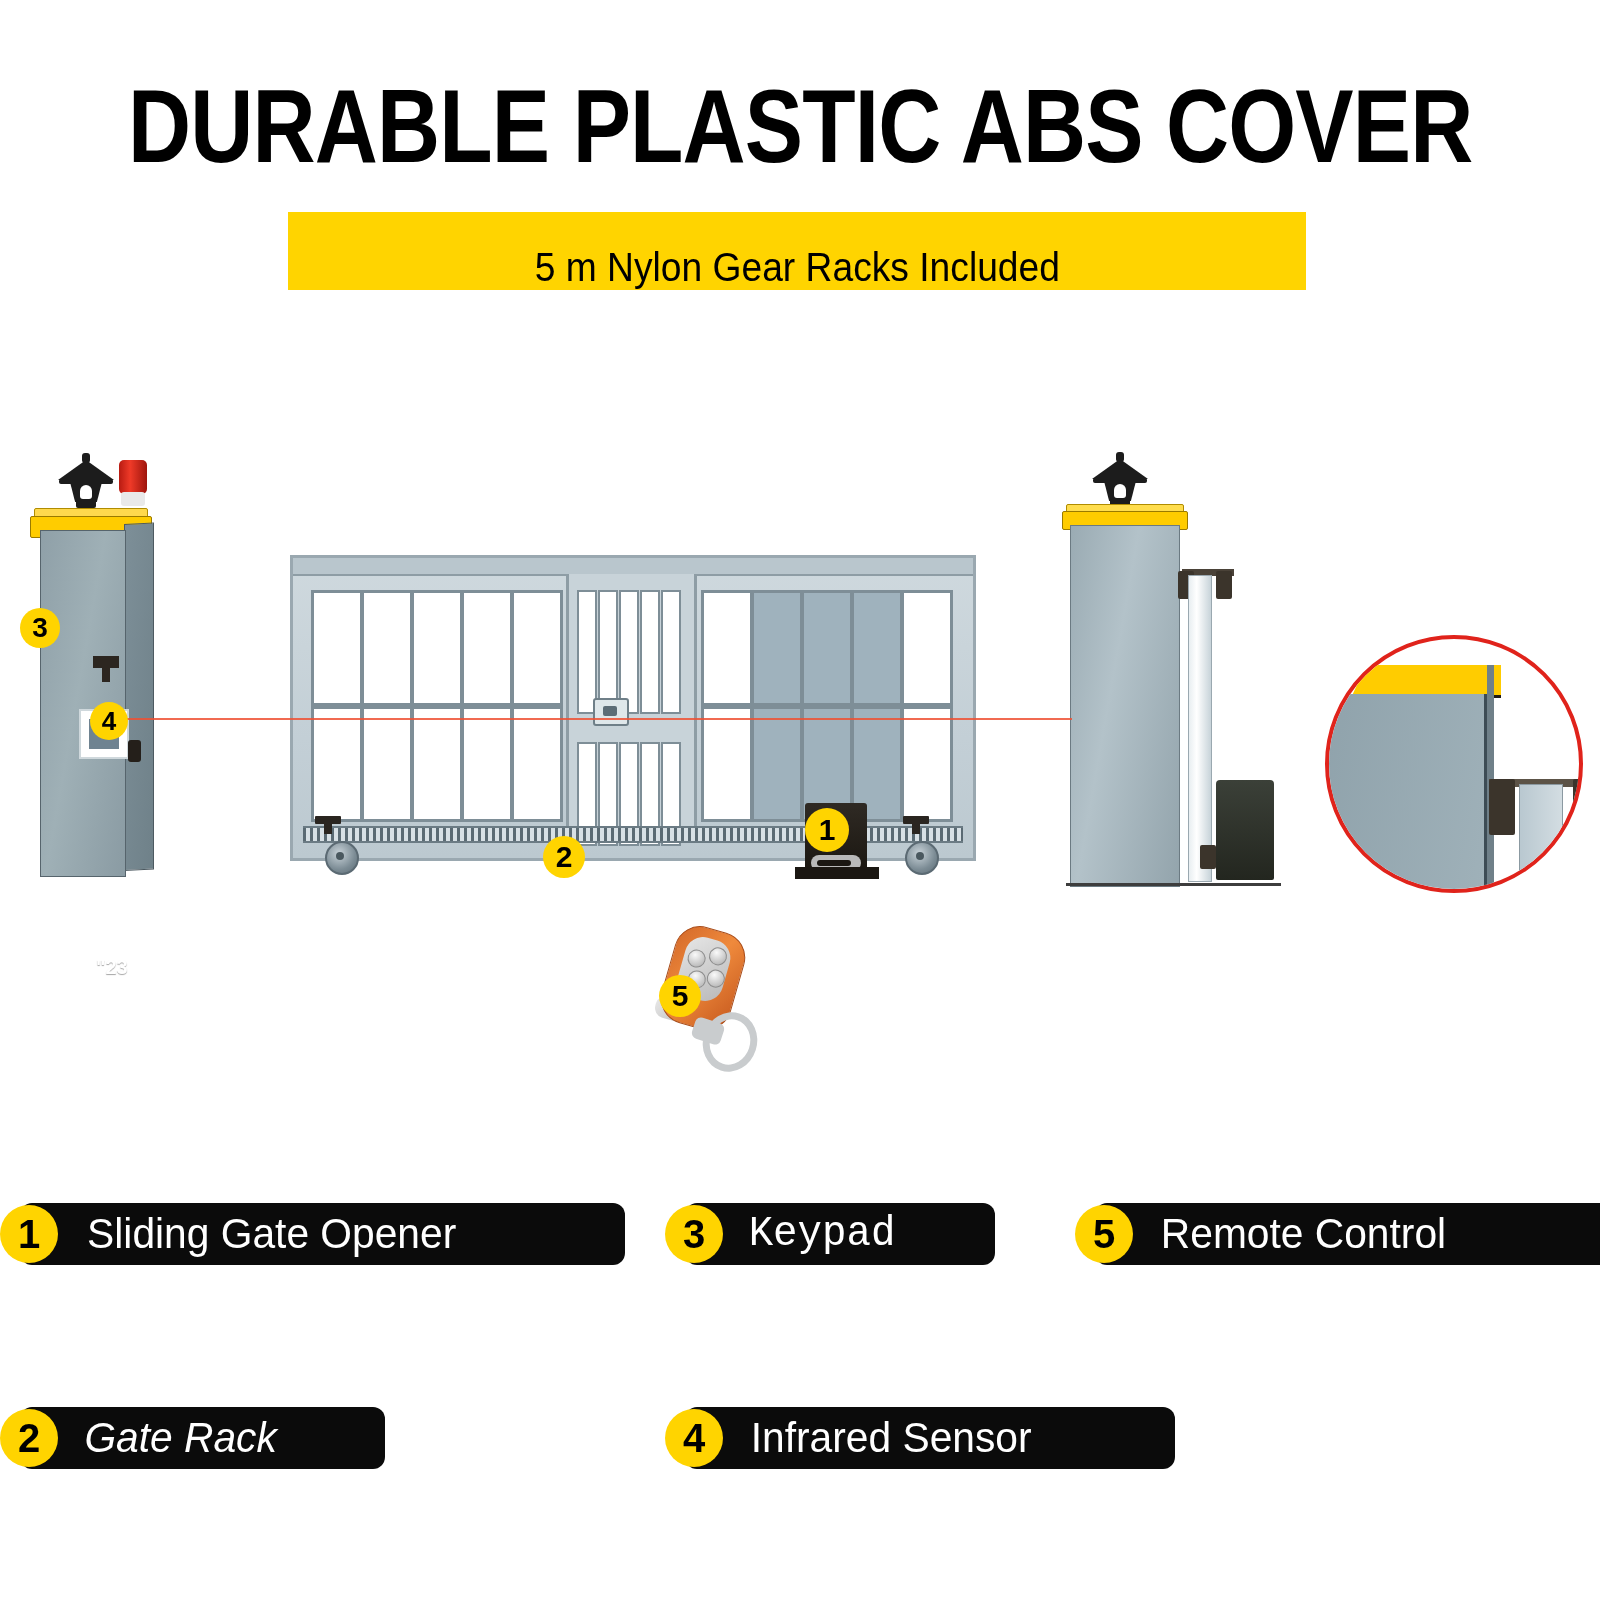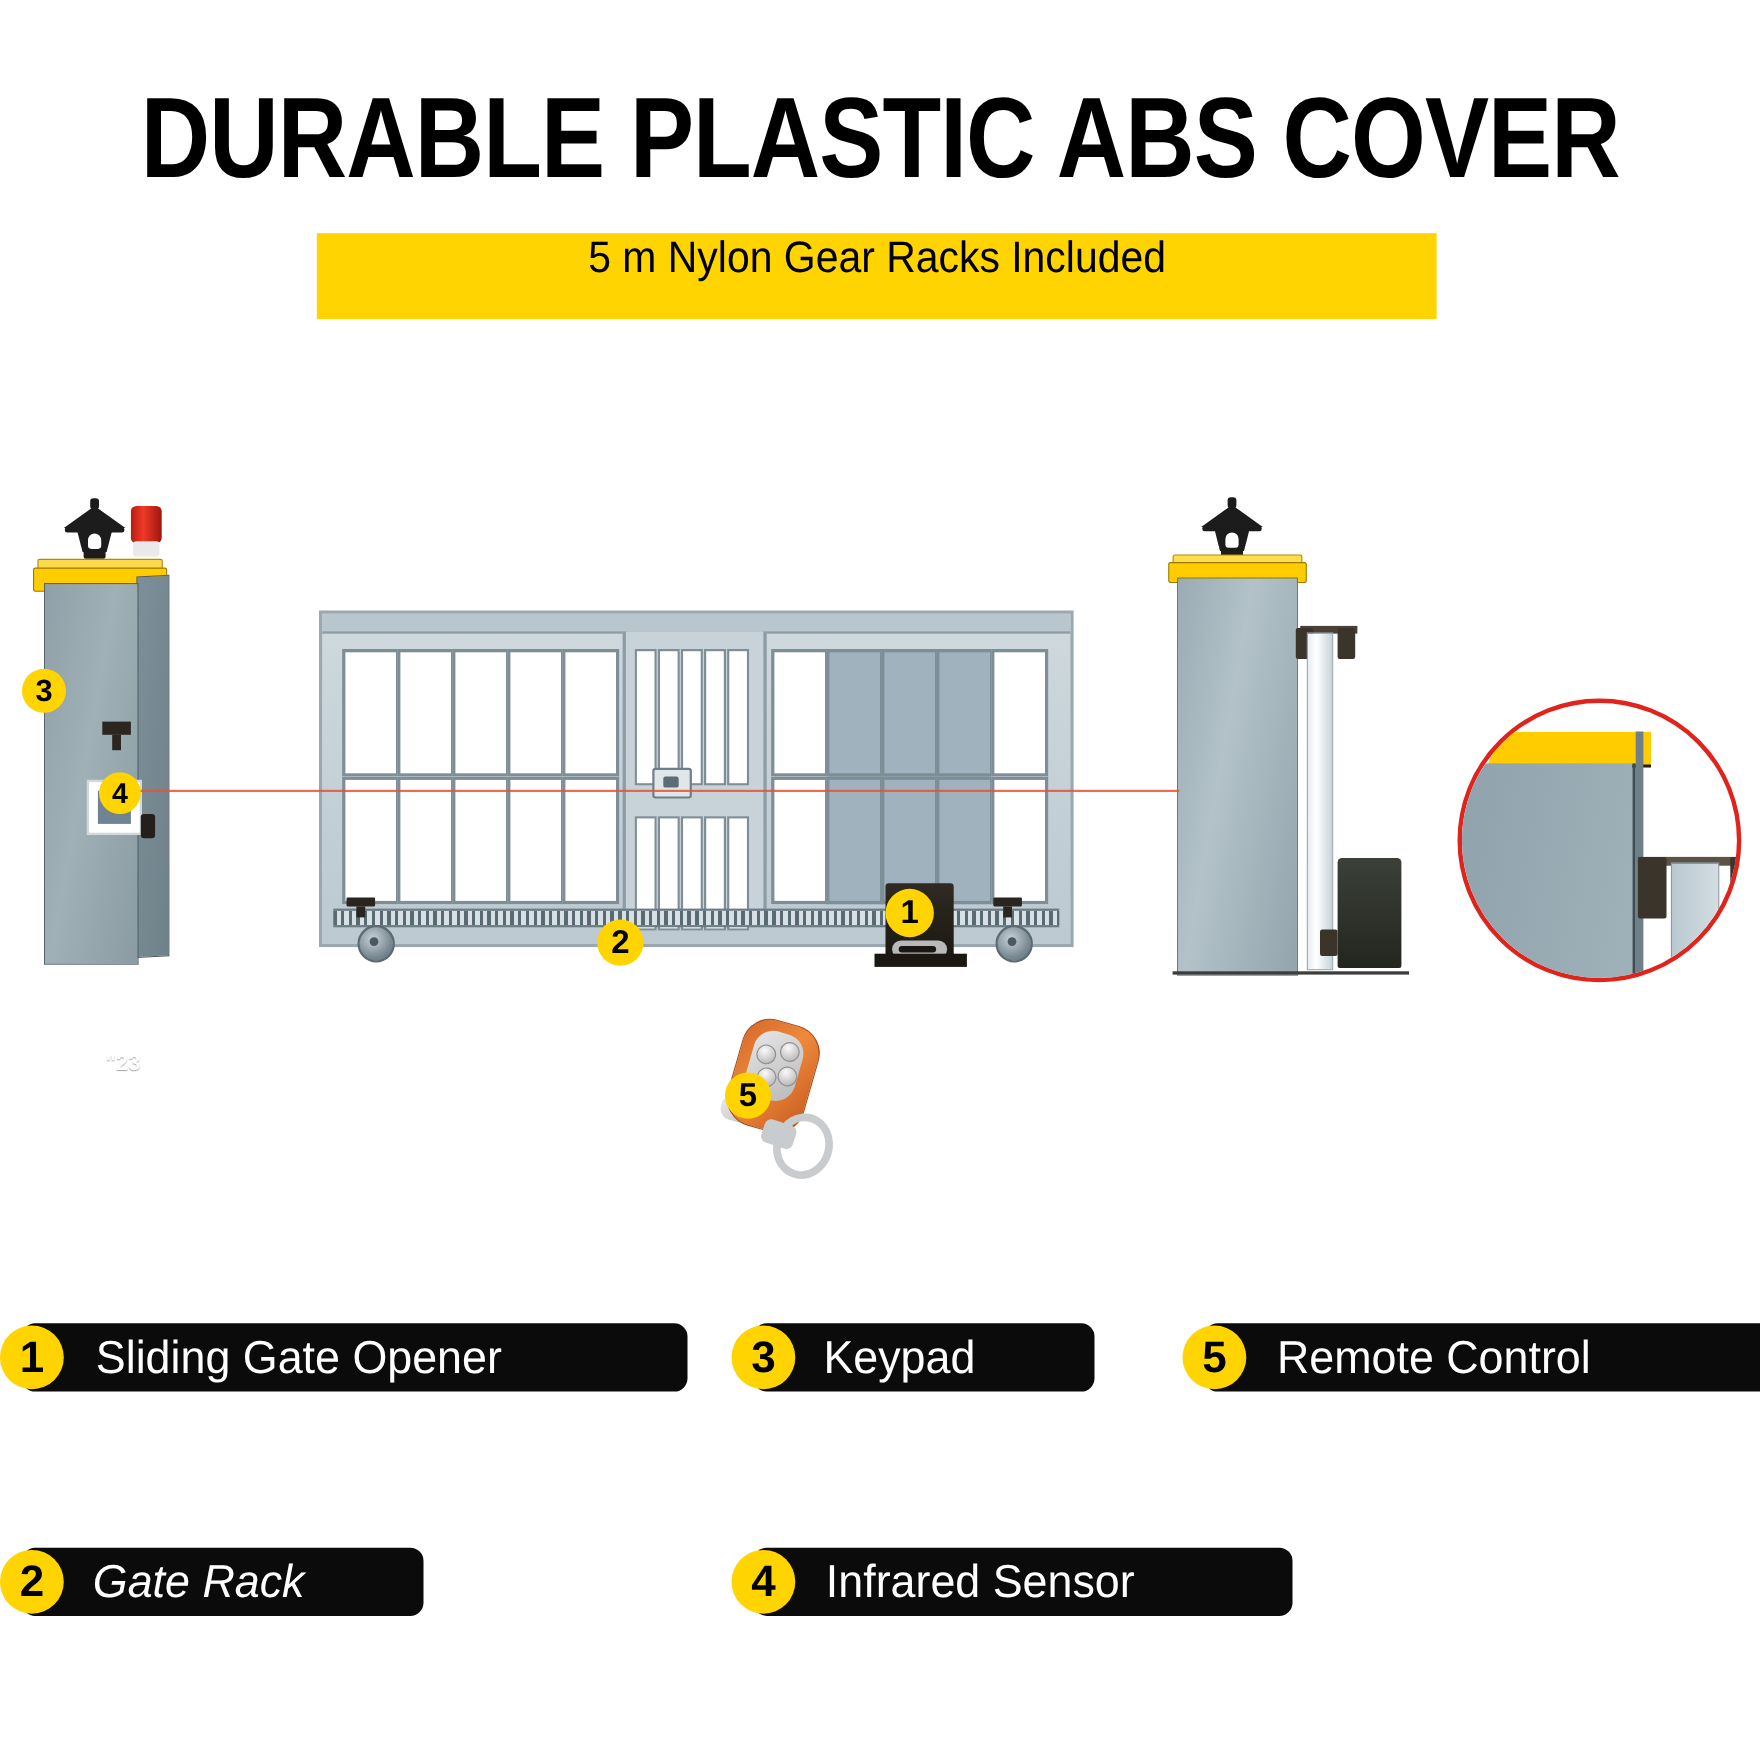--- a/index.html
+++ b/index.html
@@ -22,21 +22,21 @@
     line-height:104px;
     letter-spacing:-1px;
     color:#000000;
     transform:scaleX(0.84);
     transform-origin:50% 50%;
     white-space:nowrap;
   }
   .subbanner{
     position:absolute;left:288px;top:212px;width:1018px;height:78px;
     background:#FFD400;
-    display:flex;align-items:flex-start;justify-content:center;
+    display:flex;align-items:flex-end;justify-content:center;
   }
   .subbanner span{
     font-size:40px;color:#000;font-weight:normal;
     transform:scaleX(0.93);white-space:nowrap;
   }
 
   
   .stage{position:absolute;left:0;top:400px;width:1600px;height:700px;}
 
   
@@ -461,21 +461,21 @@
     </div>
 
     <div class="lg-item" style="left:0px;top:222px;">
       <div class="lg-pill" style="width:365px;font-style:italic;">
         <span>Gate Rack</span>
       </div>
       <div class="lg-num">2</div>
     </div>
 
     <div class="lg-item" style="left:665px;top:18px;">
-      <div class="lg-pill" style="width:310px;">
+      <div class="lg-pill" style="width:310px;font-family:Liberation Mono, monospace;">
         <span>Keypad</span>
       </div>
       <div class="lg-num">3</div>
     </div>
 
     <div class="lg-item" style="left:665px;top:222px;">
       <div class="lg-pill" style="width:490px;">
         <span>Infrared Sensor</span>
       </div>
       <div class="lg-num">4</div>

